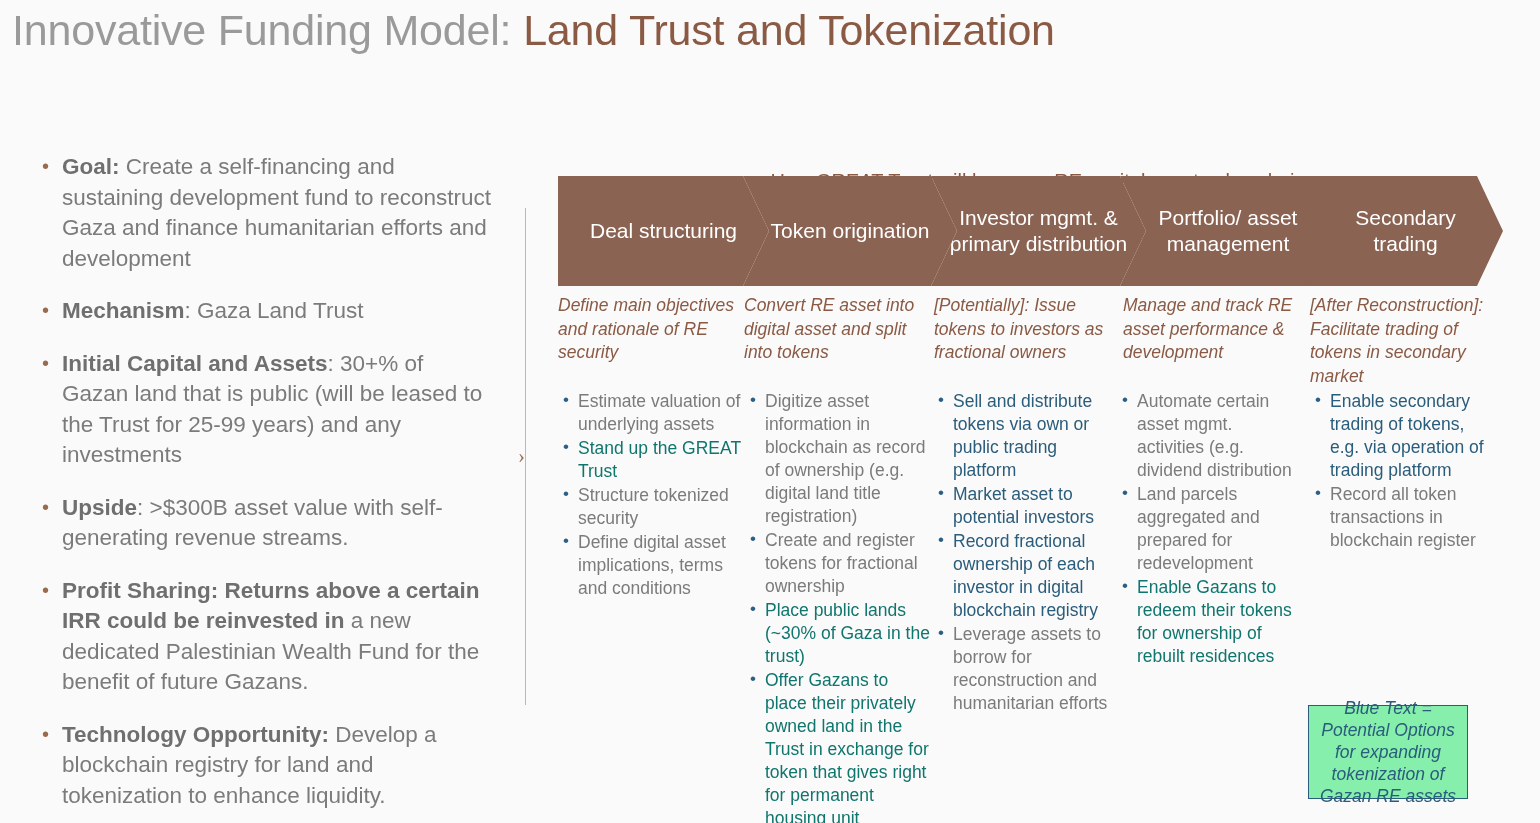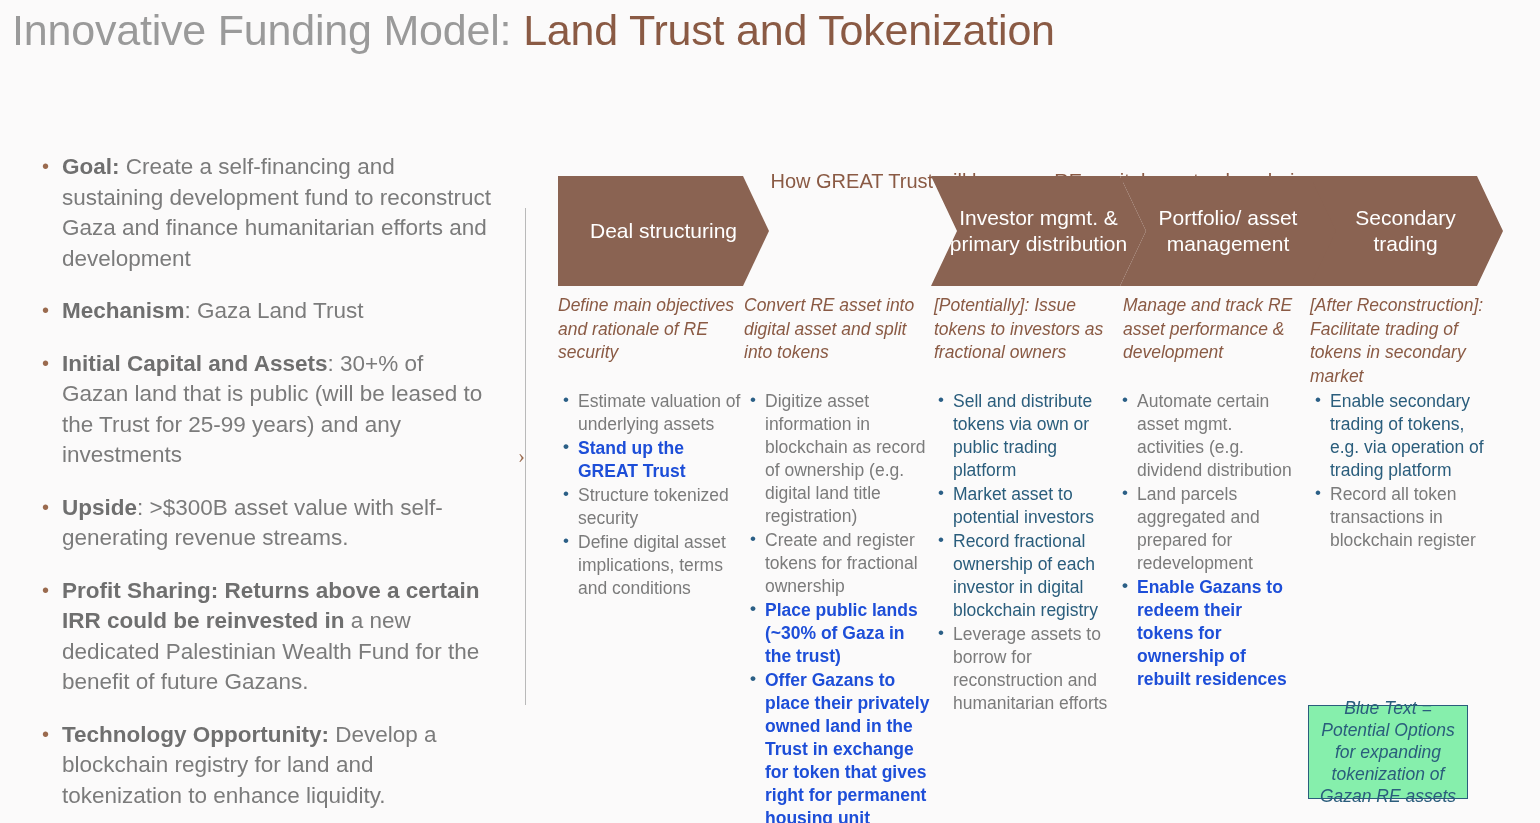--- a/index.html
+++ b/index.html
@@ -146,21 +146,21 @@
   }
   .cb:before {
     content: "\2022";
     position: absolute;
     left: 0;
     top: -2px;
     font-size: 17px;
     color: #2b5f86;
   }
   .cb.blue { color: #2a5d7c; }
-  .cb.bold { font-weight: bold; color: #1d4ed8; }
+  .cb.bold { font-weight: normal; color: #0f766e; }
 
   
   #legend-box {
     position: absolute;
     left: 1308px;
     top: 705px;
     width: 160px;
     height: 94px;
     border: 1.5px solid #2a5d7c;
     background: #86efac;
@@ -198,20 +198,23 @@
 
   <div id="divider"></div>
   <div id="divider-chevron">›</div>
 
   <div id="diagram-title">How GREAT Trust will leverage RE capital asset value chain</div>
 
   <div id="chevron-band">
       <div class="chev first" style="left: 0px; width: 211px; z-index: 10;">
         <span>Deal structuring</span>
       </div>
+      <div class="chev mid" style="left: 185px; width: 214px; z-index: 9;">
+        <span>Token origination</span>
+      </div>
       <div class="chev mid" style="left: 373px; width: 215px; z-index: 8;">
         <span>Investor mgmt. &amp; primary distribution</span>
       </div>
       <div class="chev mid" style="left: 562px; width: 216px; z-index: 7;">
         <span>Portfolio/ asset management</span>
       </div>
       <div class="chev mid" style="left: 750px; width: 195px; z-index: 6;">
         <span>Secondary trading</span>
       </div>
     </div>

